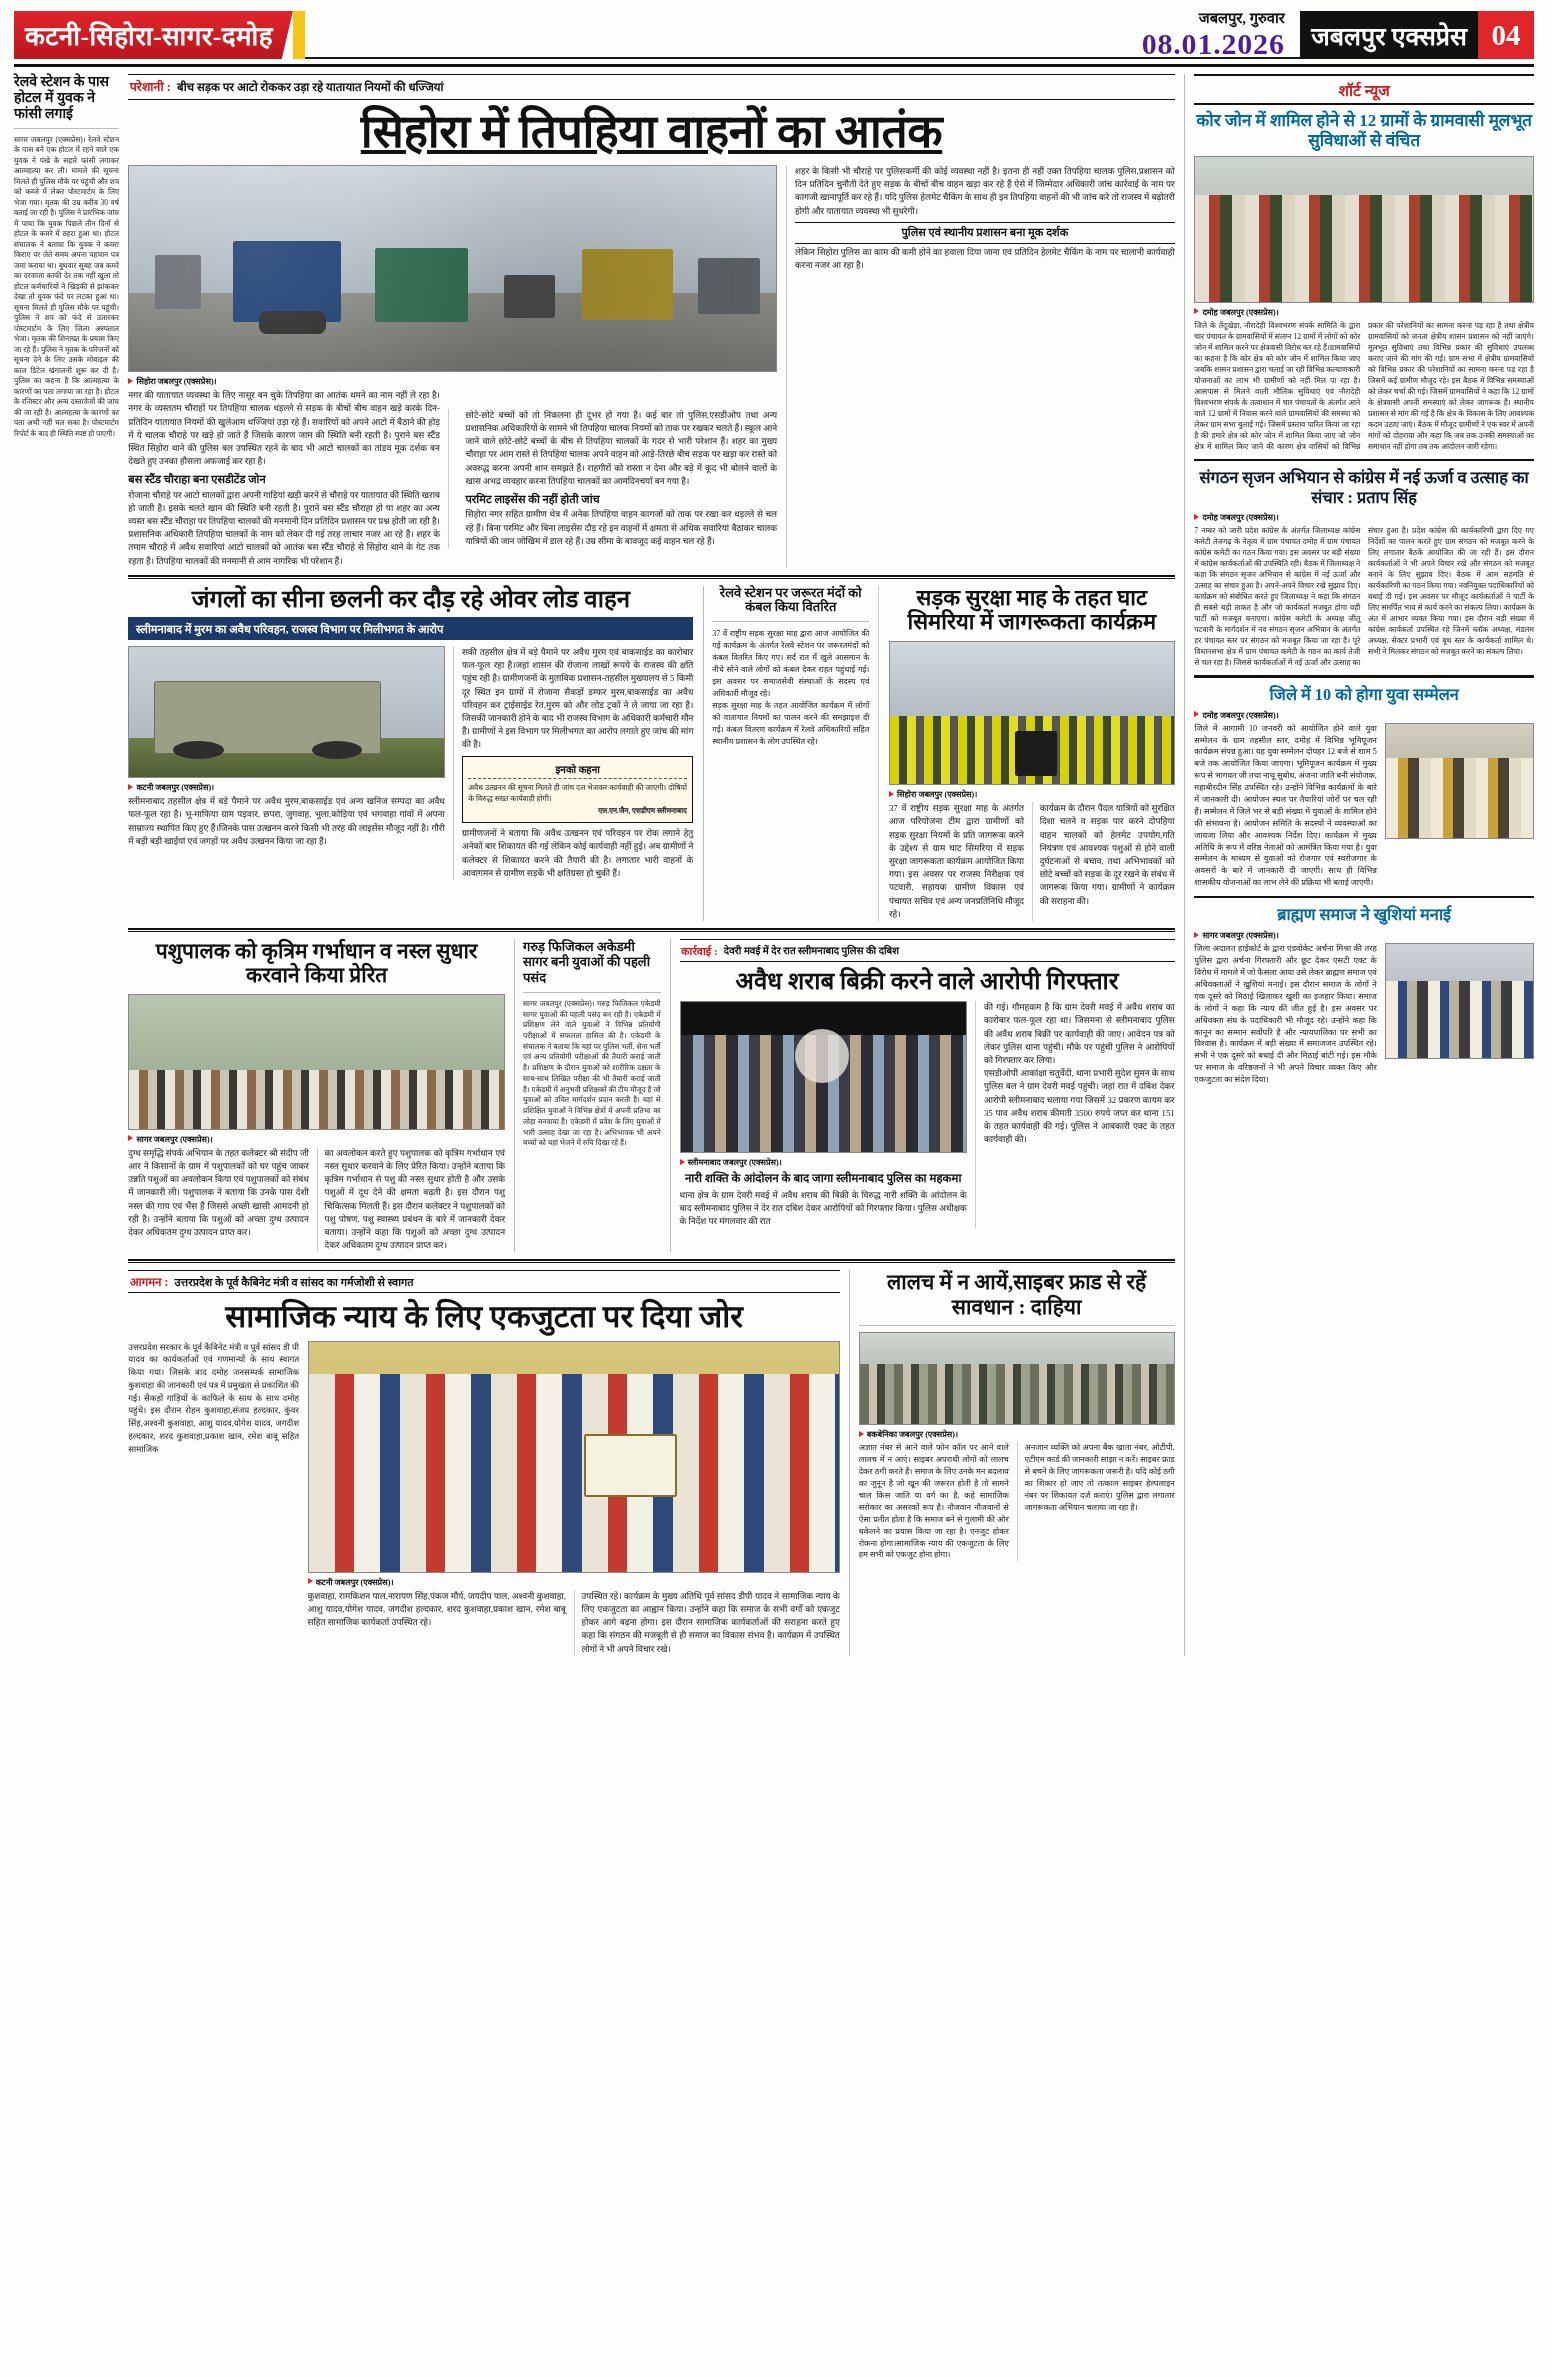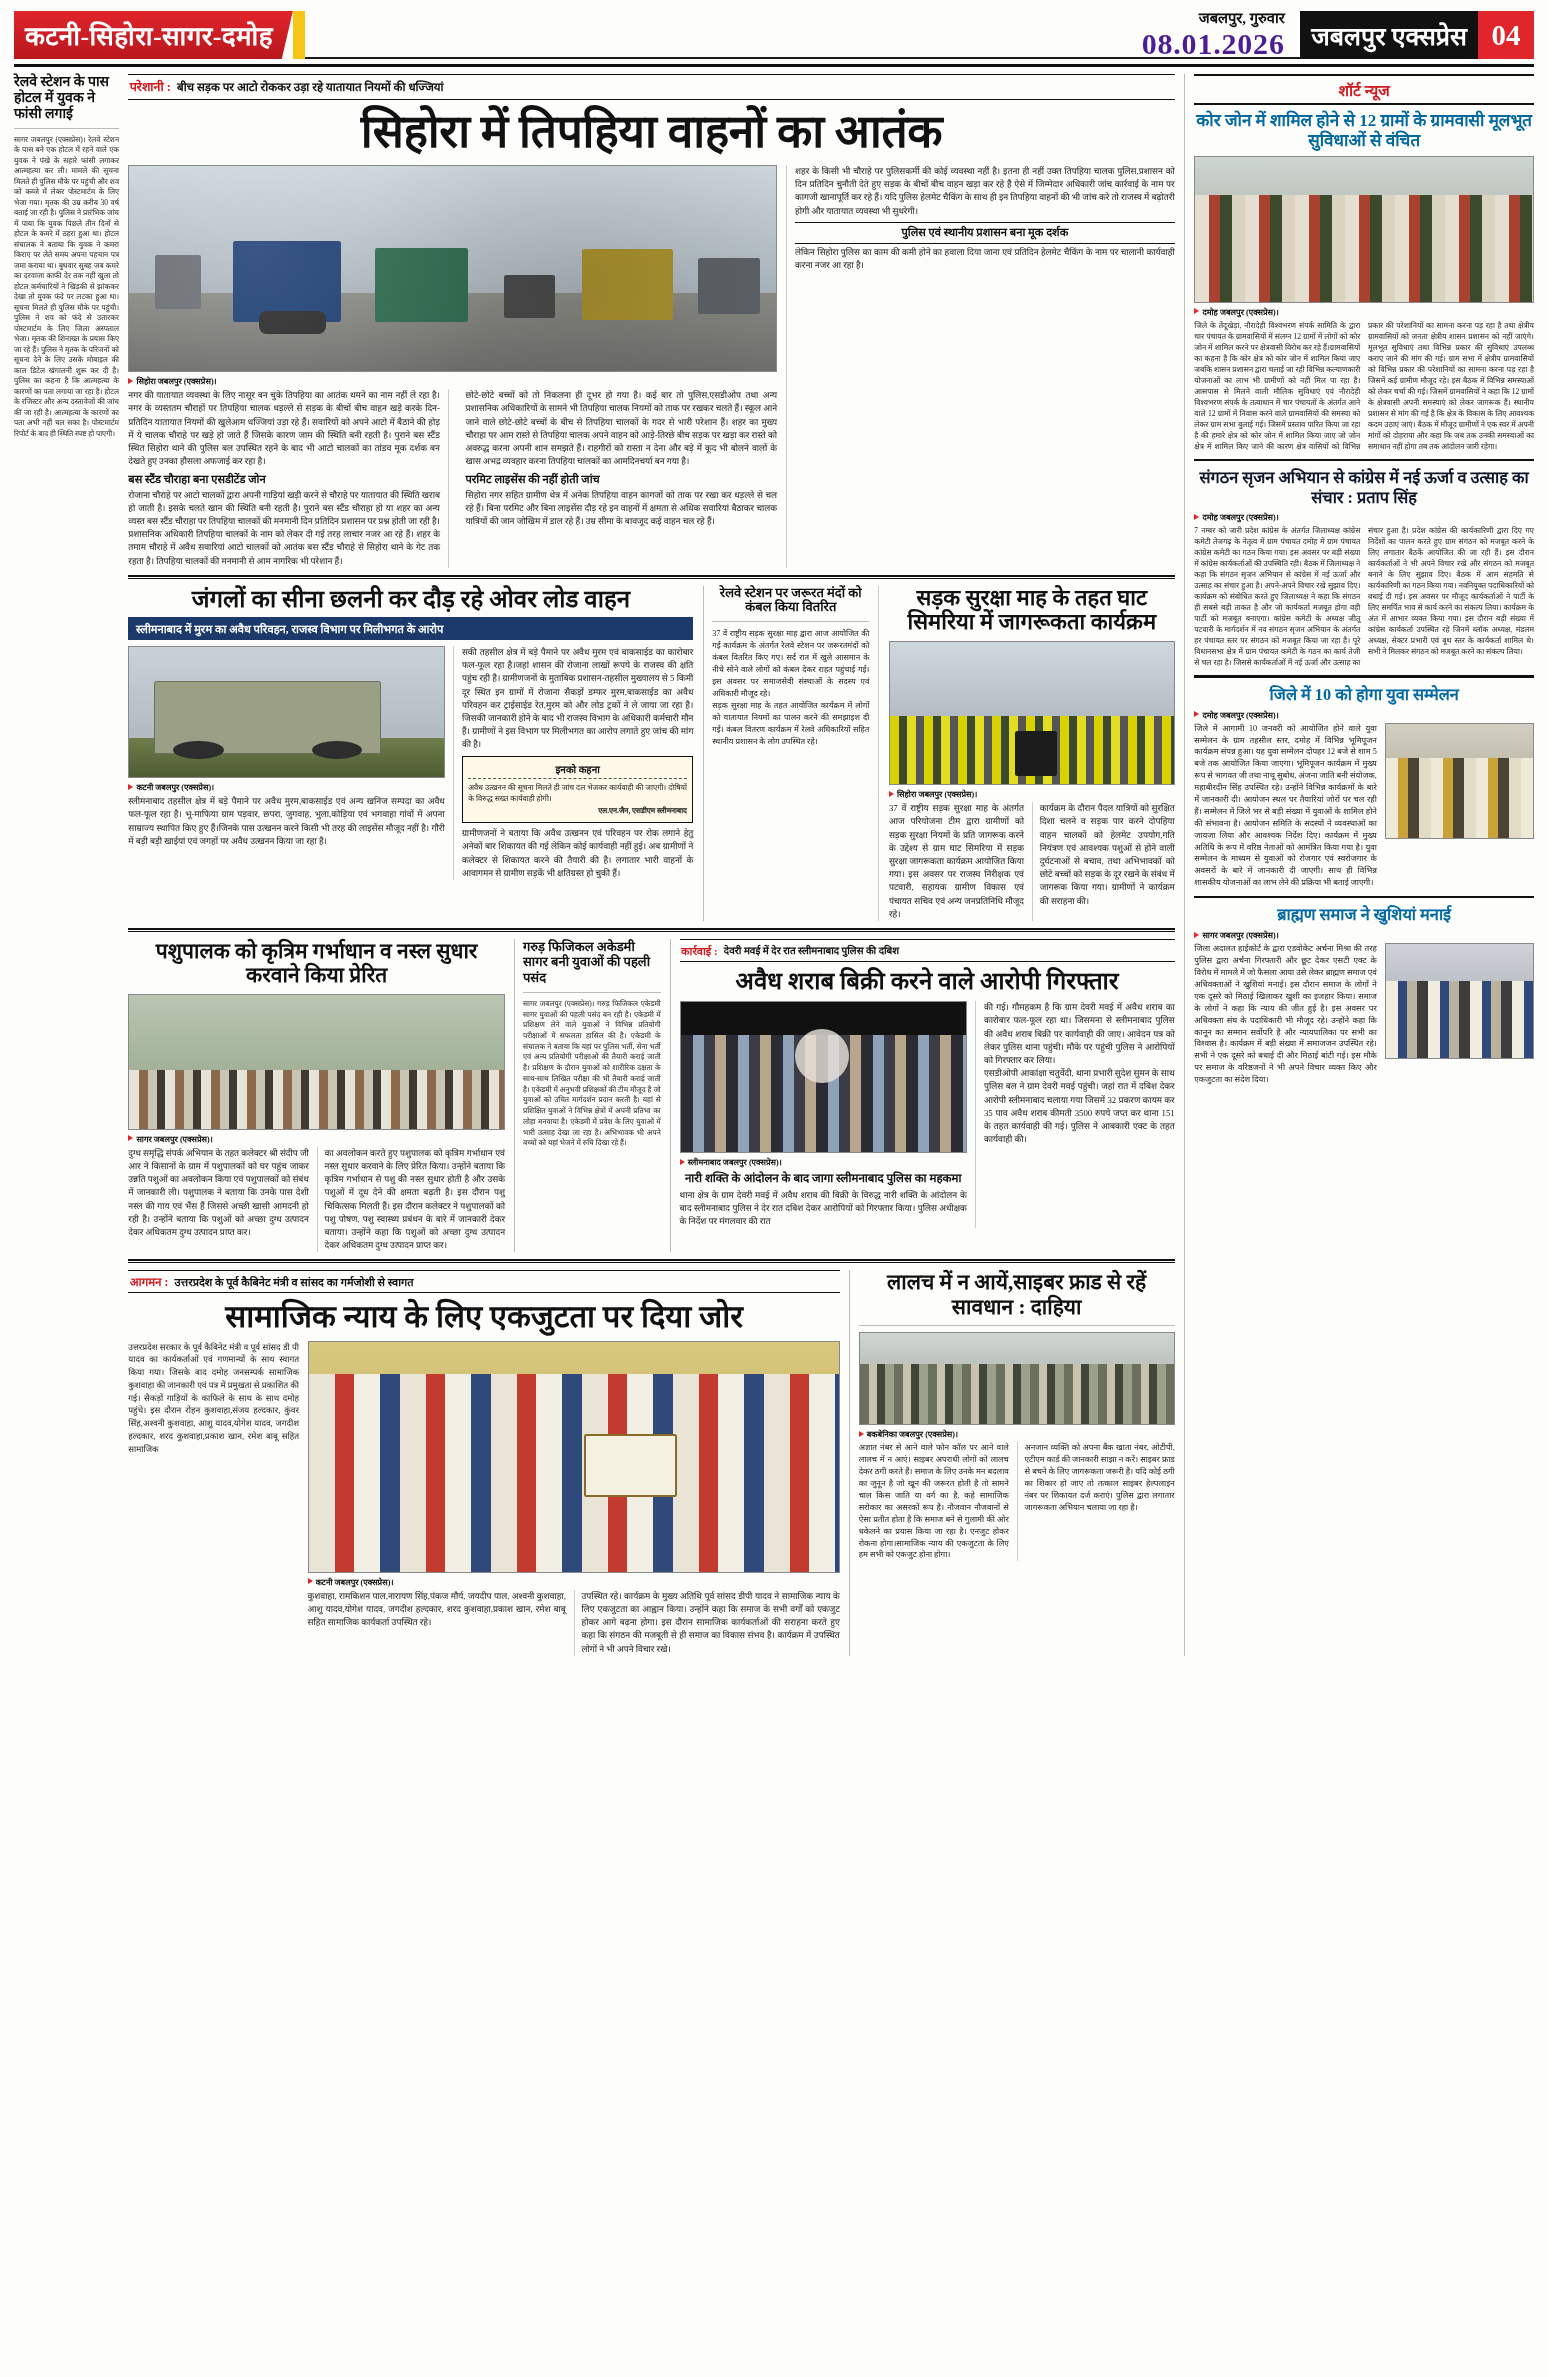--- a/index.html
+++ b/index.html
@@ -188,42 +188,42 @@
       <div class="hr-thin"></div>
       <div class="small-text" style="font-size:7.4px;line-height:1.42;">सागर जबलपुर (एक्सप्रेस)। रेलवे स्टेशन के पास बने एक होटल में रहने वाले एक युवक ने पंखे के सहारे फांसी लगाकर आत्महत्या कर ली। मामले की सूचना मिलते ही पुलिस मौके पर पहुंची और शव को कब्जे में लेकर पोस्टमार्टम के लिए भेजा गया। मृतक की उम्र करीब 30 वर्ष बताई जा रही है। पुलिस ने प्रारंभिक जांच में पाया कि युवक पिछले तीन दिनों से होटल के कमरे में ठहरा हुआ था। होटल संचालक ने बताया कि युवक ने कमरा किराए पर लेते समय अपना पहचान पत्र जमा कराया था। बुधवार सुबह जब कमरे का दरवाजा काफी देर तक नहीं खुला तो होटल कर्मचारियों ने खिड़की से झांककर देखा तो युवक फंदे पर लटका हुआ था। सूचना मिलते ही पुलिस मौके पर पहुंची। पुलिस ने शव को फंदे से उतारकर पोस्टमार्टम के लिए जिला अस्पताल भेजा। मृतक की शिनाख्त के प्रयास किए जा रहे हैं। पुलिस ने मृतक के परिजनों को सूचना देने के लिए उसके मोबाइल की काल डिटेल खंगालनी शुरू कर दी है। पुलिस का कहना है कि आत्महत्या के कारणों का पता लगाया जा रहा है। होटल के रजिस्टर और अन्य दस्तावेजों की जांच की जा रही है। आत्महत्या के कारणों का पता अभी नहीं चल सका है। पोस्टमार्टम रिपोर्ट के बाद ही स्थिति स्पष्ट हो पाएगी।</div>
     </div>
 
     <div class="col-main">
 
       <div class="tag-line">
         <span class="tag">परेशानी :</span>
         <span class="tag-sub">बीच सड़क पर आटो रोककर उड़ा रहे यातायात नियमों की धज्जियां</span>
       </div>
-      <div class="hl" style="font-size:46px;text-align:center;letter-spacing:-0.4px;margin-bottom:7.7px;">सिहोरा में तिपहिया वाहनों का आतंक</div>
+      <div class="hl" style="font-size:46px;text-align:center;letter-spacing:-0.4px;margin-bottom:7.7px;text-decoration:underline;">सिहोरा में तिपहिया वाहनों का आतंक</div>
 
       <div style="display:flex;gap:9.3px;">
 
         <div style="flex:0 0 62%;">
           <div class="photo" style="height:207px;">
             <div class="ph-sky"></div>
             <div class="ph-road"></div>
             <div class="ph-veh" style="left:16%;bottom:24%;width:108px;height:81px;background:#1e3f73;"></div>
             <div class="ph-veh" style="left:20%;bottom:18%;width:67px;height:23px;background:#2b2b2b;border-radius:7.7px;"></div>
             <div class="ph-veh" style="left:38%;bottom:24%;width:93px;height:74px;background:#2f6b4f;"></div>
             <div class="ph-veh" style="left:58%;bottom:26%;width:51px;height:43px;background:#4a4a4a;"></div>
             <div class="ph-veh" style="left:70%;bottom:25%;width:91px;height:71px;background:#a8902f;"></div>
             <div class="ph-veh" style="left:4%;bottom:30%;width:46px;height:54px;background:#6b6f74;"></div>
             <div class="ph-veh" style="left:88%;bottom:28%;width:62px;height:56px;background:#5c6166;"></div>
             <div class="ph-blur" style="opacity:.35"></div>
           </div>
           <div class="byline">
             <span class="dot"></span>
             <span>सिहोरा जबलपुर (एक्सप्रेस)।</span>
           </div>
-          <div style="display:flex;gap:8.5px;">
+          <div style="display:flex;gap:8.5px;align-items:center;">
             <div style="flex:1;">
               <div class="body-text">नगर की यातायात व्यवस्था के लिए नासूर बन चुके तिपहिया का आतंक थमने का नाम नहीं ले रहा है। नगर के व्यस्ततम चौराहों पर तिपहिया चालक धड़ल्ले से सड़क के बीचों बीच वाहन खड़े करके दिन-प्रतिदिन यातायात नियमों की खुलेआम धज्जियां उड़ा रहे हैं। सवारियों को अपने आटो में बैठाने की होड़ में ये चालक चौराहे पर खड़े हो जाते हैं जिसके कारण जाम की स्थिति बनी रहती है। पुराने बस स्टैंड स्थित सिहोरा थाने की पुलिस बल उपस्थित रहने के बाद भी आटो चालकों का तांडव मूक दर्शक बन देखते हुए उनका हौसला अफजाई कर रहा है।</div>
               <div class="minihead">बस स्टैंड चौराहा बना एसडीटेंड जोन</div>
               <div class="body-text">रोजाना चौराहे पर आटो चालकों द्वारा अपनी गाड़ियां खड़ी करने से चौराहे पर यातायात की स्थिति खराब हो जाती है। इसके चलते खान की स्थिति बनी रहती है। पुराने बस स्टैंड चौराहा हो या शहर का अन्य व्यस्त बस स्टैंड चौराहा पर तिपहिया चालकों की मनमानी दिन प्रतिदिन प्रशासन पर प्रश्न होती जा रही है। प्रशासनिक अधिकारी तिपहिया चालकों के नाम को लेकर दी गई तरह लाचार नजर आ रहे हैं। शहर के तमाम चौराहे में अवैध सवारियां आटो चालकों को आतंक बस स्टैंड चौराहे से सिहोरा थाने के गेट तक रहता है। तिपहिया चालकों की मनमानी से आम नागरिक भी परेशान हैं।</div>
             </div>
             <div style="flex:1;border-left:0.8px solid #ccc;padding-left:16px;">
               <div class="body-text">छोटे-छोटे बच्चों को तो निकलना ही दूभर हो गया है। कई बार तो पुलिस,एसडीओप तथा अन्य प्रशासनिक अधिकारियों के सामने भी तिपहिया चालक नियमों को ताक पर रखकर चलते हैं। स्कूल आने जाने वाले छोटे-छोटे बच्चों के बीच से तिपहिया चालकों के गदर से भारी परेशान हैं। शहर का मुख्य चौराहा पर आम रास्ते से तिपहिया चालक अपने वाहन को आड़े-तिरछे बीच सड़क पर खड़ा कर रास्ते को अवरुद्ध करना अपनी शान समझते हैं। राहगीरों को रास्ता न देना और बड़े में कूद भी बोलने वालों के खास अभद्र व्यवहार करना तिपहिया चालकों का आमदिनचर्या बन गया है।</div>
               <div class="minihead">परमिट लाइसेंस की नहीं होती जांच</div>
               <div class="body-text">सिहोरा नगर सहित ग्रामीण थेत्र में अनेक तिपहिया वाहन कागजों को ताक पर रखा कर धड़ल्ले से चल रहे हैं। बिना परमिट और बिना लाइसेंस दौड़ रहे इन वाहनों में क्षमता से अधिक सवारियां बैठाकर चालक यात्रियों की जान जोखिम में डाल रहे हैं। उम्र सीमा के बावजूद कई वाहन चल रहे हैं।</div>
             </div>

